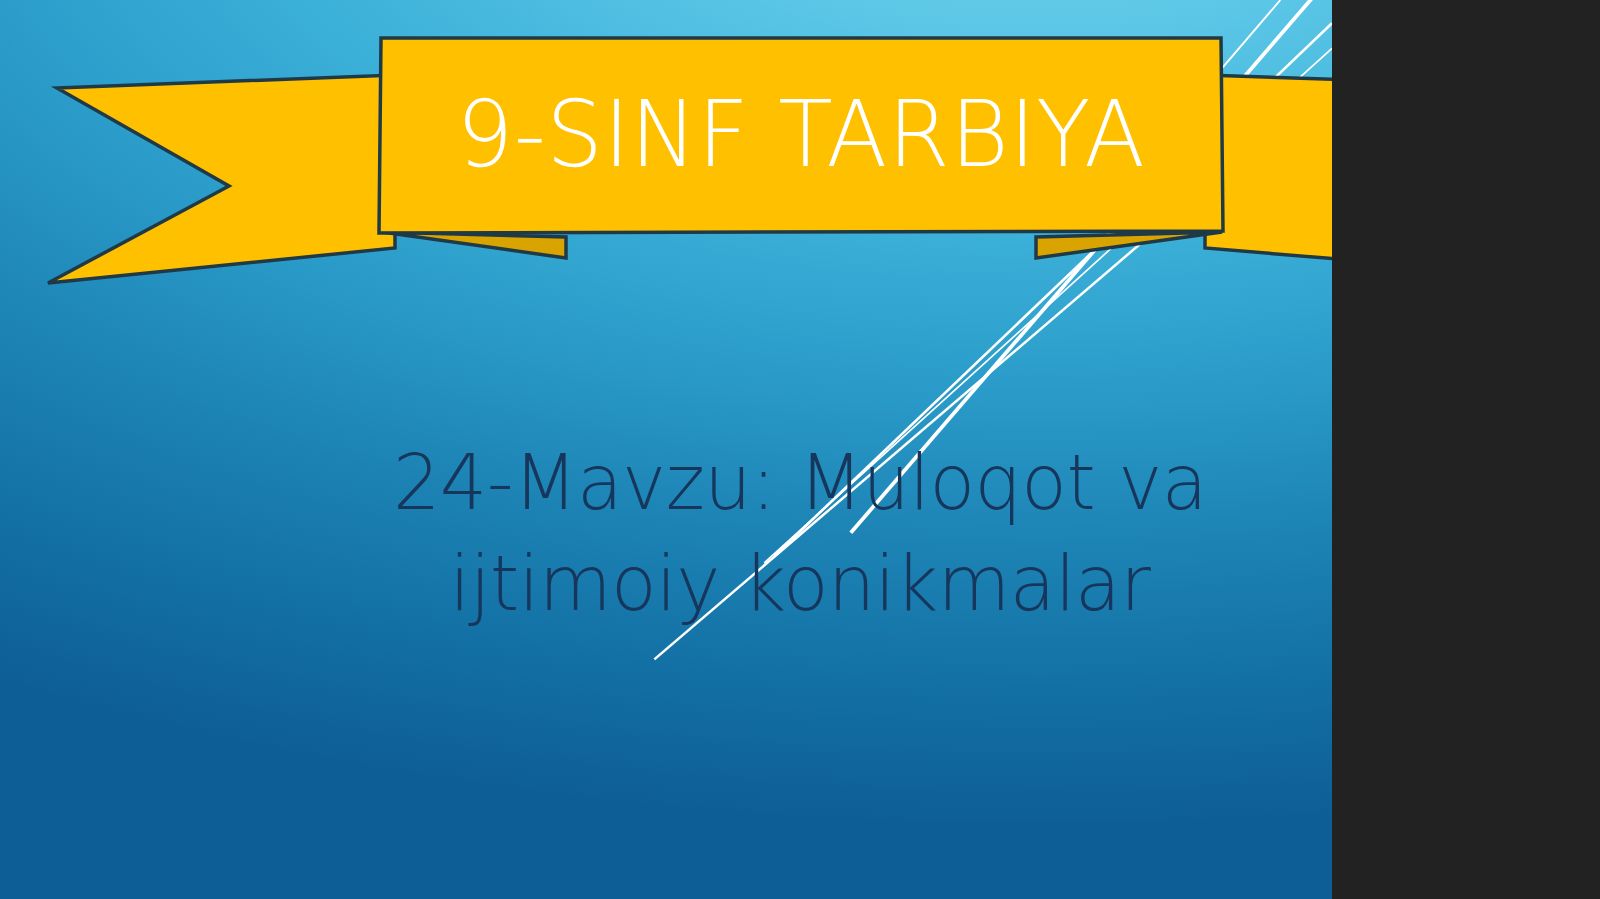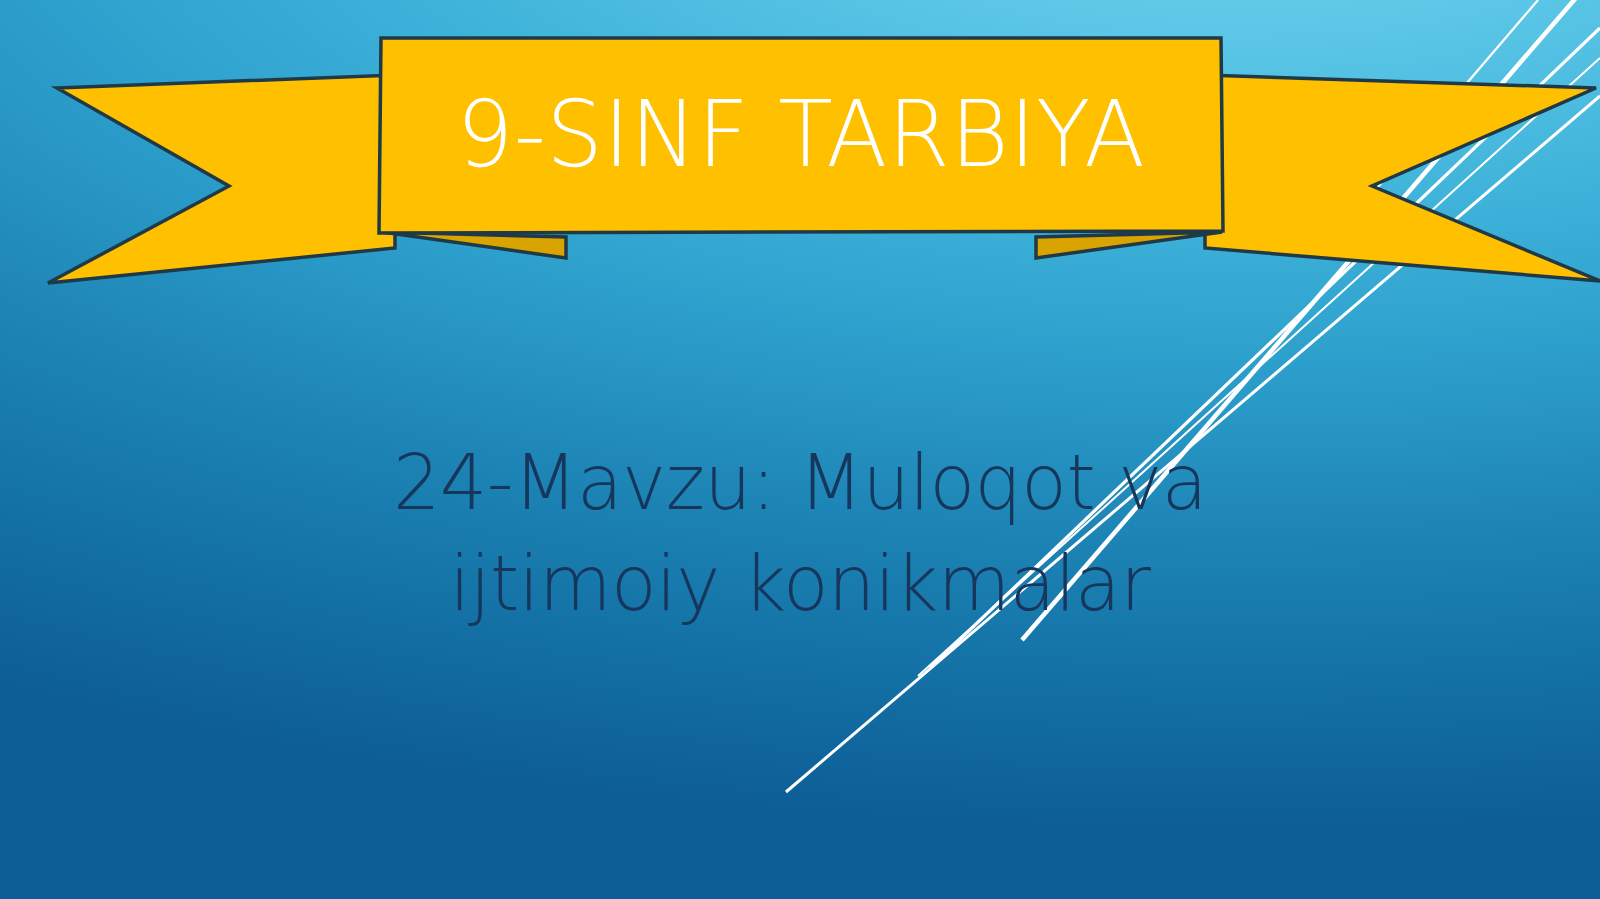--- a/index.html
+++ b/index.html
@@ -3,21 +3,21 @@
 <meta charset="utf-8">
 <title>Slide</title>
 <style>
   html, body {
     margin: 0;
     padding: 0;
     background: #222;
   }
   #slide {
     position: relative;
-    width: 1600px;
+    width: 1332px;
     height: 899px;
     overflow: hidden;
     font-family: "DejaVu Sans", sans-serif;
     background: #d946ef;
   }
 
   
   #bg-gradient {
     position: absolute;
     inset: 0;

